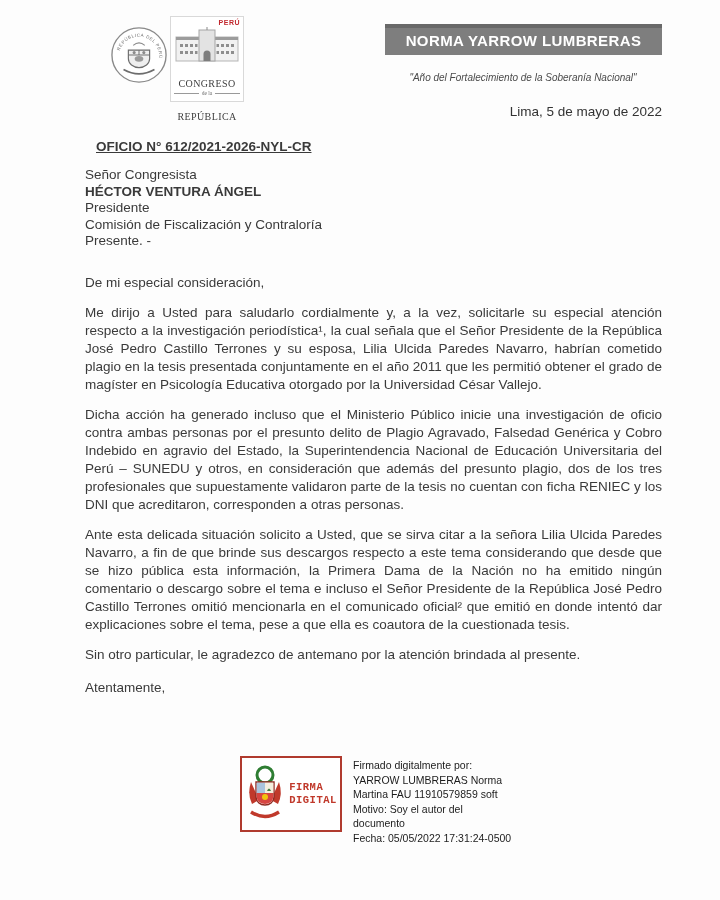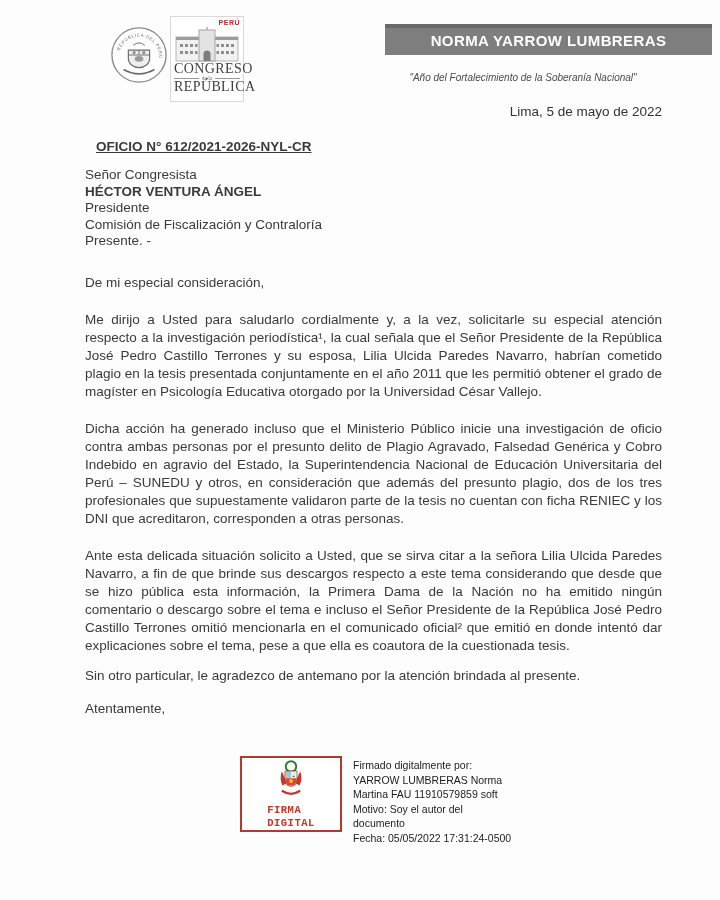--- a/index.html
+++ b/index.html
@@ -15,31 +15,31 @@
     position:absolute; left:170px; top:16px; width:74px; height:86px;
     border:1px solid #d9d9d9; background:#fff; box-sizing:border-box;
     padding:2px 3px; text-align:center;
   }
   .congress-peru {
     text-align:right; font-size:7px; font-weight:bold; color:#c1272d;
     letter-spacing:0.5px; line-height:8px;
   }
   .congress-building { display:block; margin:0 auto; }
   .congress-name { font-family:"Liberation Serif", serif; color:#3f3f3f; }
-  .congress-name .big { font-size:14px; letter-spacing:0.4px; line-height:12px; }
+  .congress-name .big { font-size:10px; letter-spacing:0.4px; line-height:12px;margin-top:15px; }
   .congress-name .mid {
     font-size:5.5px; line-height:6px; display:flex; align-items:center; gap:3px;
     color:#6a6a6a;
   }
   .congress-name .mid::before, .congress-name .mid::after {
     content:""; flex:1; border-top:1px solid #9a9a9a;
   }
 
   .banner {
-    position:absolute; left:385px; top:24px; width:327px;
+    position:absolute; left:385px; top:24px; width:277px;
     background:#7e7e7e; border-top:4px solid #696969;
     text-align:center; color:#ffffff; padding:3px 0 5px; box-sizing:border-box;
   }
   .banner-name  { font-size:15px;  font-weight:bold; letter-spacing:0.4px; line-height:19px; }
   .banner-title { font-size:13.5px; font-weight:bold; line-height:17px; }
   .motto {
     position:absolute; left:378px; top:72px; width:290px; text-align:center;
     font-style:italic; font-size:10px; color:#4a4a4a;
   }
   .date {
@@ -47,29 +47,29 @@
     text-align:right; font-size:13.5px; color:#333;
   }
 
   
   .content { position:absolute; left:85px; top:138px; width:577px; font-size:13.5px; line-height:18px; }
   .reference { font-weight:bold; text-decoration:underline; margin:0 11px 11px; font-size:13.5px; }
   .recipient div { line-height:16.5px; }
   .recipient .bold { font-weight:bold; }
   .underlined { }
   .greeting { margin:24px 0 0; }
-  .para { text-align:justify; margin:19px 0 0; }
+  .para { text-align:justify; margin:12px 0 0; }
   .closing { margin:12px 0 0; }
   .farewell { margin:15px 0 0; }
 
   
   .sig-block { position:absolute; left:240px; top:756px; display:flex; align-items:flex-start; gap:11px; }
   .stamp {
     width:102px; height:76px; border:2px solid #b03a2e; background:#fff;
-    display:flex; align-items:center; justify-content:center; gap:4px; box-sizing:border-box;flex-direction:column;
+    display:flex; align-items:center; justify-content:center; gap:4px; box-sizing:border-box;
   }
   .firma-label {
     color:#c0392b; font-family:"Liberation Mono", monospace;
     font-weight:bold; font-size:10.5px; line-height:13px; letter-spacing:0.5px;
   }
   .sig-details { font-size:10.5px; line-height:14.5px; color:#1c1c1c; padding-top:2px; }
 </style>
 </head>
 <body>
 

